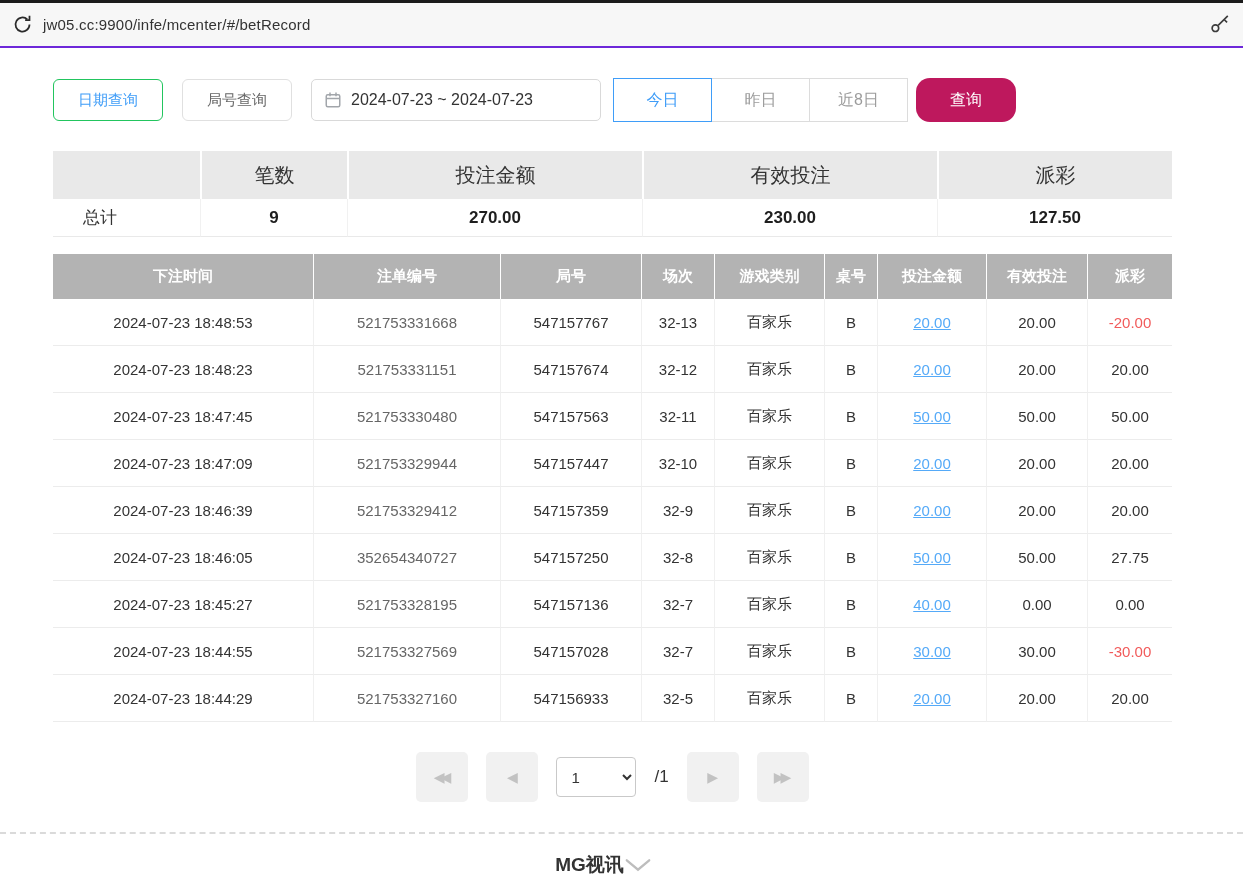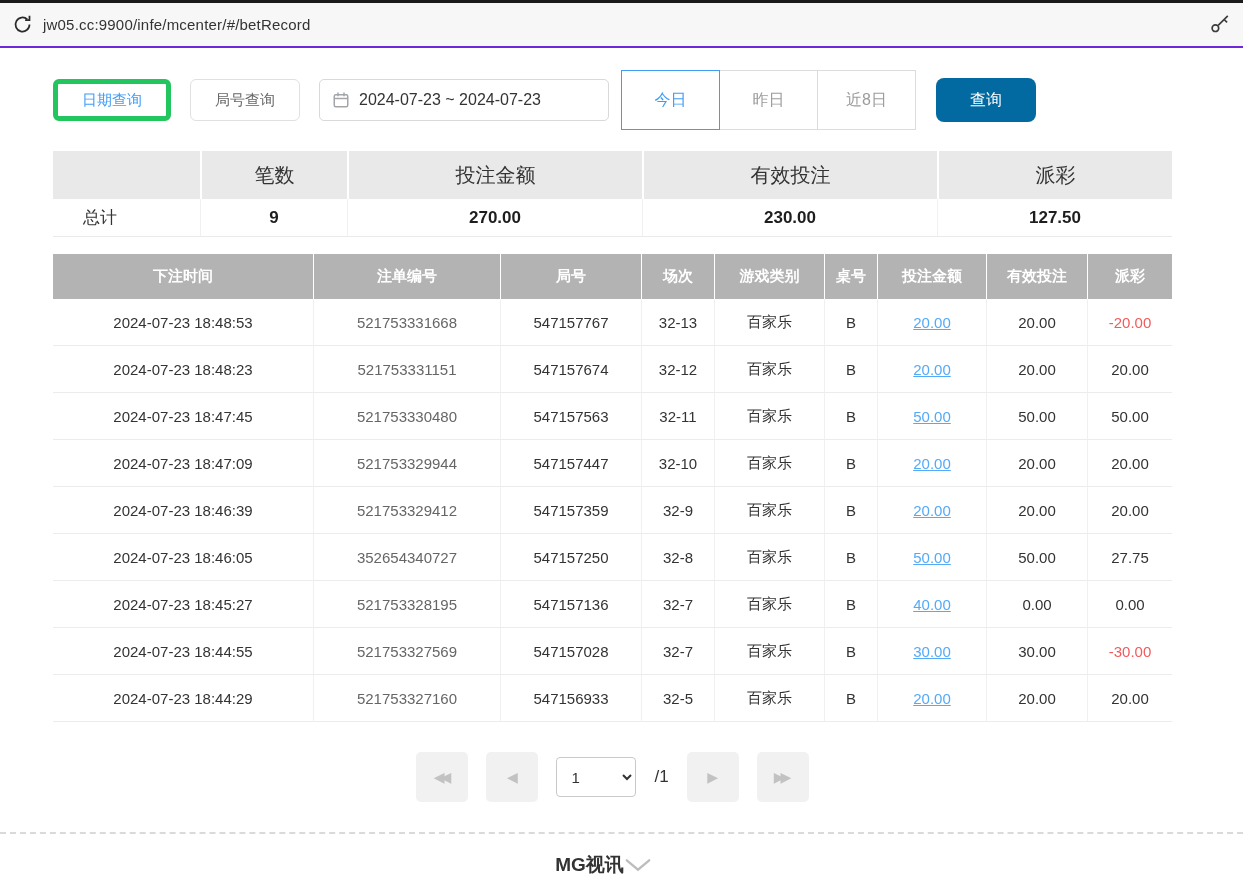--- a/index.html
+++ b/index.html
@@ -10,28 +10,28 @@
   
   .topbar { height:48px; border-top:3px solid #1b1b1b; border-bottom:2px solid #6d28d9; background:#f7f7f7; display:flex; align-items:center; padding:0 12px; }
   .topbar .url { margin-left:10px; font-size:15px; color:#333; letter-spacing:.2px; }
   .topbar .key-wrap { margin-left:auto; display:flex; align-items:center; }
 
   .content { width:1119px; margin-left:53px; }
 
   
   .filters { margin-top:30px; display:flex; align-items:center; height:44px; }
   .tab-btn { height:42px; padding:0 24px; border-radius:6px; background:#fff; font-size:15px; }
-  .tab-date { border:5px solid #22c55e; color:#3f9df8; }
+  .tab-date { border:1px solid #22c55e; color:#3f9df8; }
   .tab-round { border:1px solid #e0e0e0; color:#666; margin-left:19px; }
   .date-input { margin-left:19px; width:290px; height:42px; border:1px solid #d9d9d9; border-radius:5px; display:flex; align-items:center; padding:0 12px; gap:9px; font-size:16px; color:#333; background:#fff; cursor:pointer; }
   .quick-group { margin-left:12px; display:flex; }
-  .quick-group button { width:99px; height:60px; background:#fff; border:1px solid #dcdcdc; font-size:16px; color:#9c9c9c; margin-left:-1px; }
+  .quick-group button { width:99px; height:44px; background:#fff; border:1px solid #dcdcdc; font-size:16px; color:#9c9c9c; margin-left:-1px; }
   .quick-group button:first-child { margin-left:0; }
   .quick-group button.active { border-color:#3f9df8; color:#3f9df8; position:relative; z-index:1; }
-  .search-btn { margin-left:20px; width:100px; height:44px; border:none; border-radius:8px; background:#0369a1; color:#fff; font-size:16px; }
+  .search-btn { margin-left:8px; width:100px; height:44px; border:none; border-radius:14px; background:#be185d; color:#fff; font-size:16px; }
 
   
   table { border-collapse:separate; border-spacing:0; table-layout:fixed; width:1119px; }
 
   .summary-table { margin-top:29px; }
   .summary-table th { height:48px; background:#e9e9e9; font-size:20px; font-weight:400; color:#333; }
   .summary-table th + th { border-left:2px solid #fff; }
   .summary-table td { height:38px; text-align:center; font-size:17px; font-weight:700; color:#1e1e1e; border-bottom:1px solid #e9e9e9; }
   .summary-table td + td { border-left:1px solid #f1f1f1; }
   .summary-table td.label { text-align:left; padding-left:30px; font-weight:400; color:#333; }

